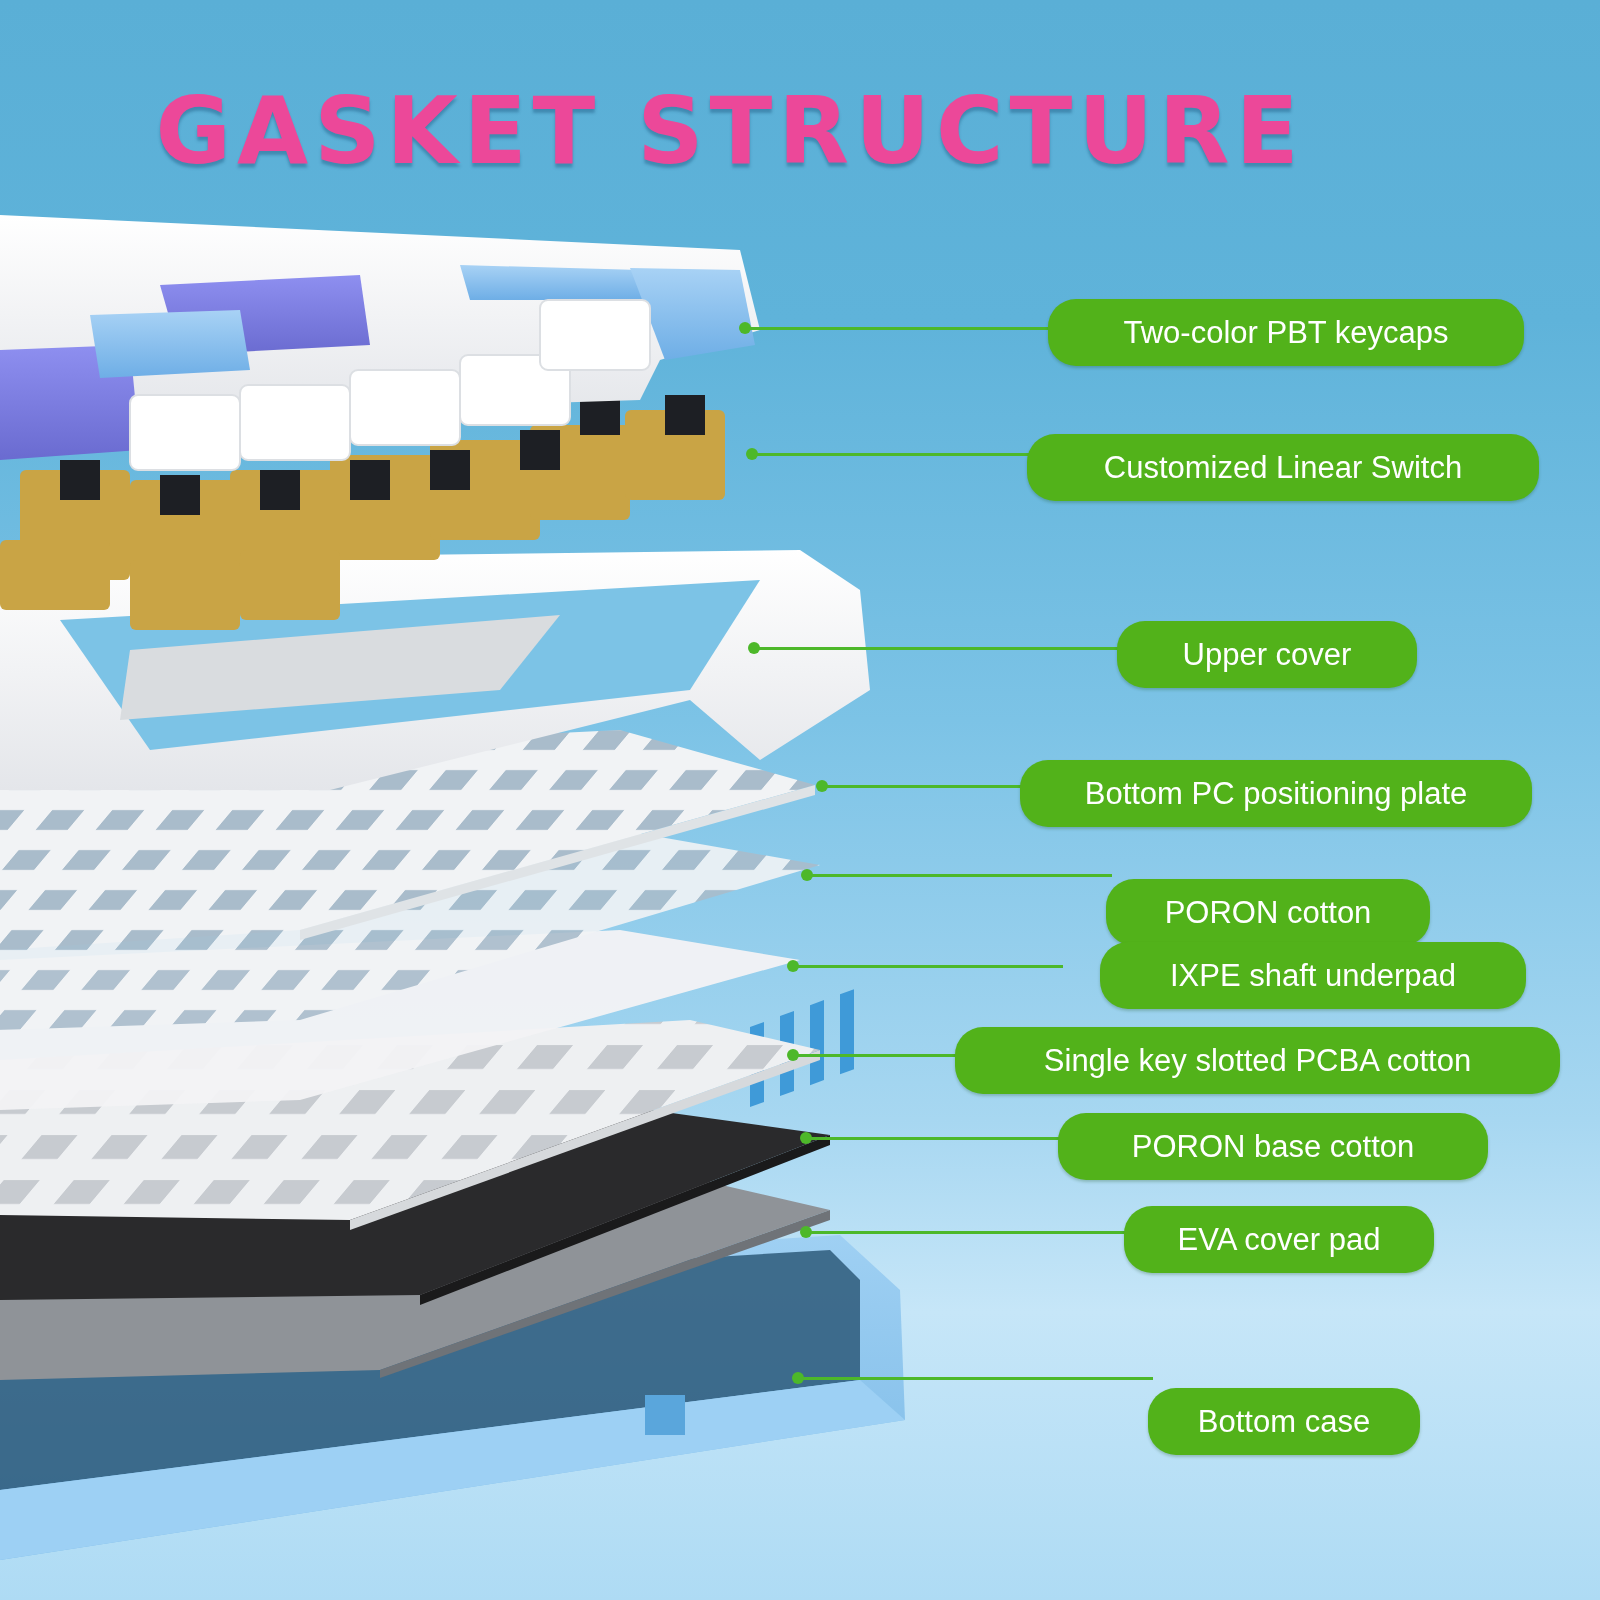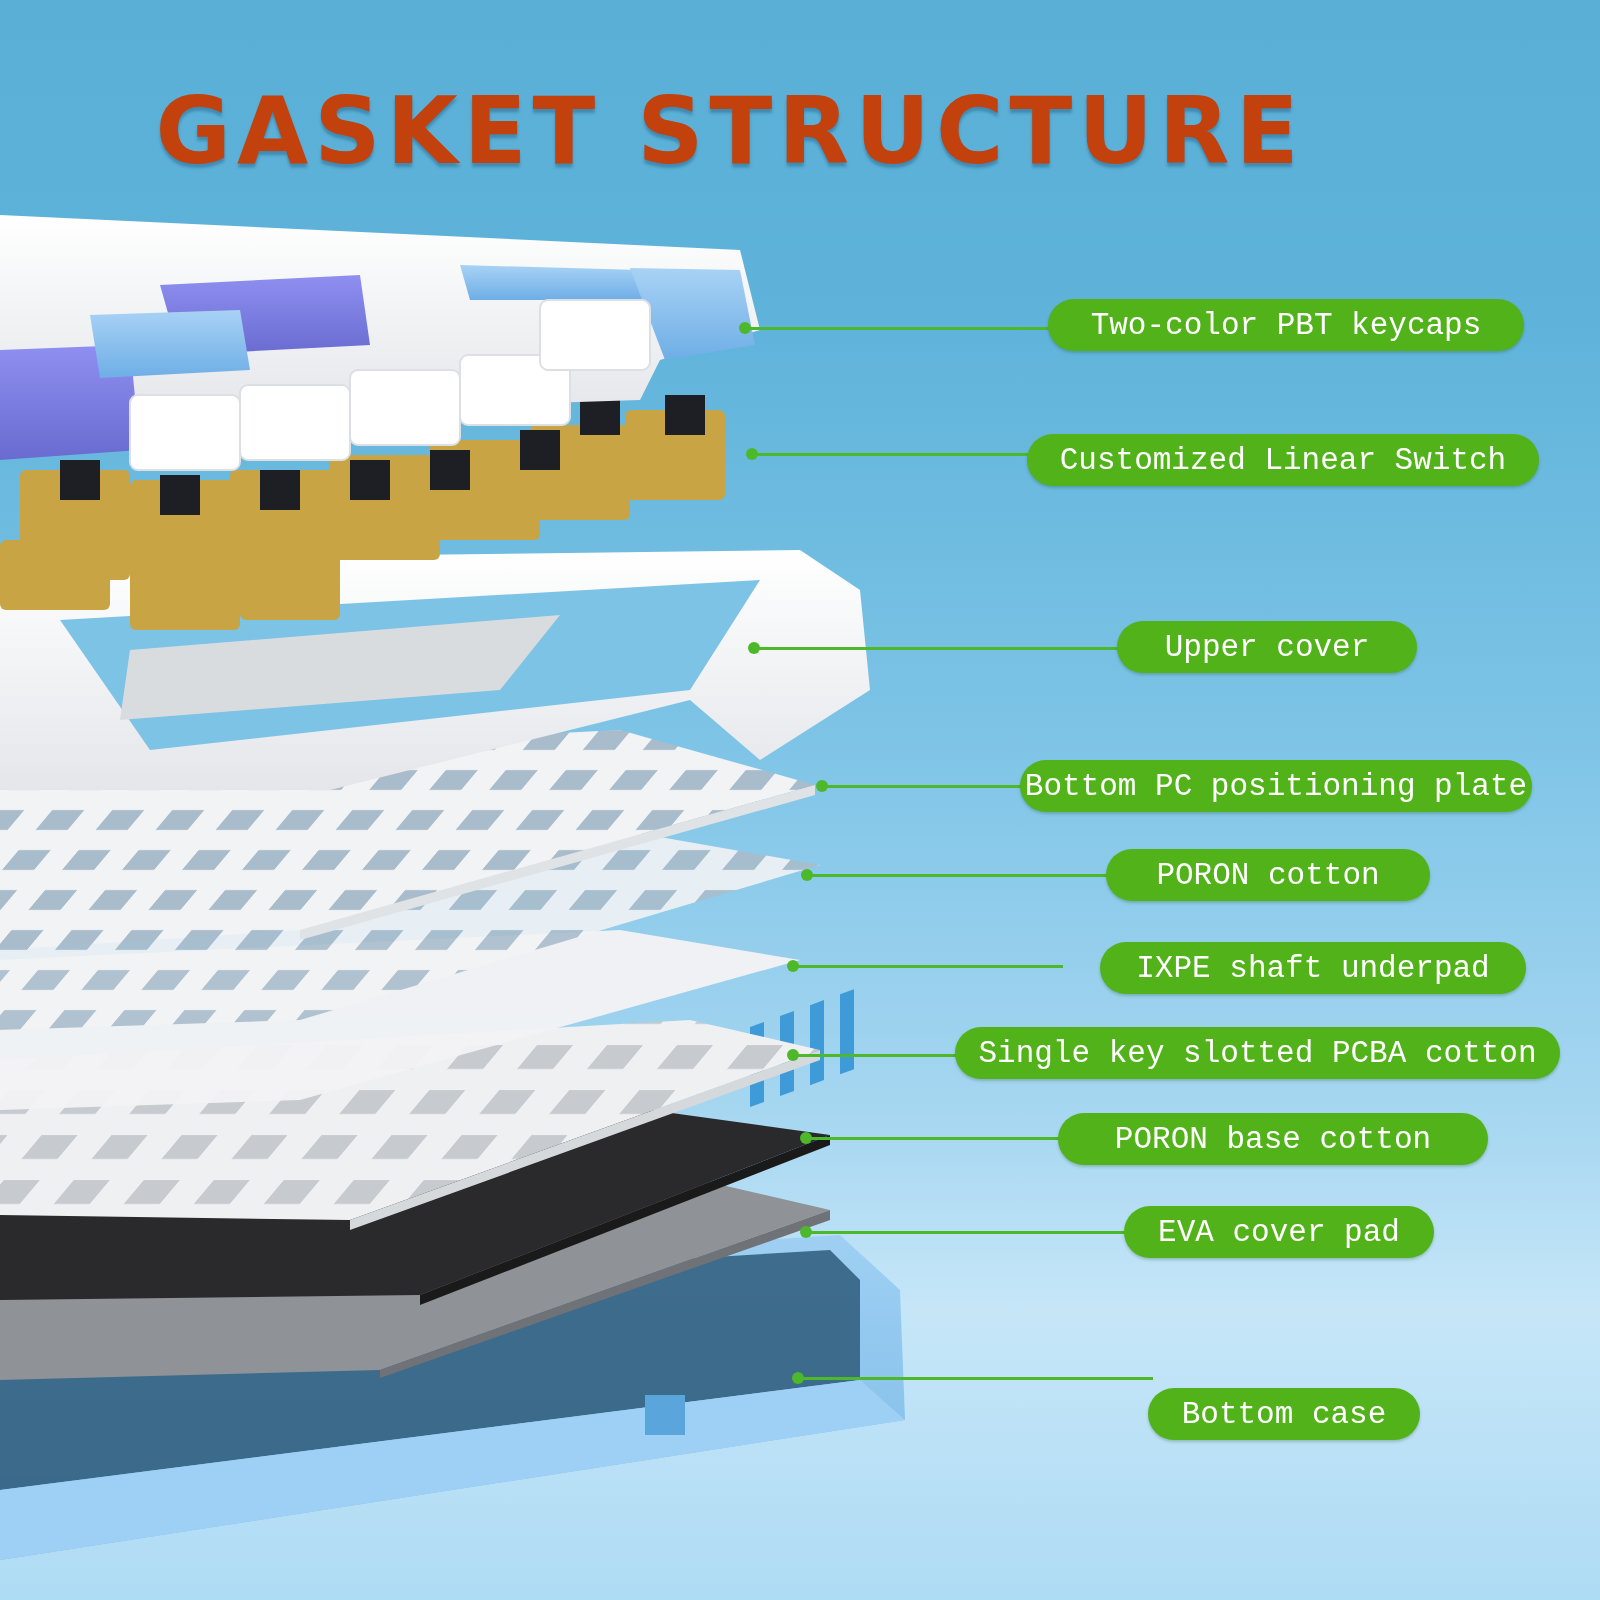--- a/index.html
+++ b/index.html
@@ -4,36 +4,36 @@
   <style>
     html, body { margin: 0; padding: 0; }
     body {
       width: 1600px; height: 1600px; overflow: hidden; position: relative;
       font-family: "DejaVu Sans", "Liberation Sans", sans-serif;
       background: linear-gradient(180deg, #5aafd6 0%, #5fb3da 20%, #7cc3e6 45%, #a7d7f1 70%, #c6e6f8 82%, #aedbf4 100%);
     }
     .title {
       position: absolute; left: 0; top: 78px; width: 1460px; text-align: center;
       font-family: "DejaVu Sans", sans-serif; font-weight: bold; font-size: 92px;
-      letter-spacing: 6px; color: #c2410c;
+      letter-spacing: 6px; color: #ec4899;
       text-shadow: 0 4px 3px rgba(30,90,130,0.45);
     }
     .title .gap { display: inline-block; width: 36px; }
 
     
     .illus { position: absolute; left: 0; top: 0; width: 1600px; height: 1600px; }
 
     
     .callout { position: absolute; left: 0; top: 0; }
     .dot { position: absolute; width: 12px; height: 12px; border-radius: 50%; background: #4db82a; }
     .line { position: absolute; height: 3px; background: #4db82a; }
     .pill {
-      position: absolute; height: 52px; border-radius: 28px;
+      position: absolute; height: 67px; border-radius: 28px;
       background: #52b21a; color: #ffffff;
-      font-family: Liberation Mono, monospace; font-size: 31px;
+      font-family: Liberation Sans, sans-serif; font-size: 31px;
       display: flex; align-items: center; justify-content: center;
       box-shadow: 0 2px 3px rgba(20,80,20,0.25);
       white-space: nowrap;
     }
   </style>
 </head>
 <body>
 
 <div class="title">
   <span>GASKET</span><span class="gap"></span><span>STRUCTURE</span>
@@ -164,21 +164,21 @@
 
 <div class="callout">
   <div class="dot" style="left:816px;top:780px;"></div>
   <div class="line" style="left:822px;top:785px;width:205px;"></div>
   <div class="pill" style="left:1020px;top:760px;width:512px;">Bottom PC positioning plate</div>
 </div>
 
 <div class="callout">
   <div class="dot" style="left:801px;top:869px;"></div>
   <div class="line" style="left:807px;top:874px;width:305px;"></div>
-  <div class="pill" style="left:1106px;top:849px;width:324px;">PORON cotton</div>
+  <div class="pill" style="left:1106px;top:879px;width:324px;">PORON cotton</div>
 </div>
 
 <div class="callout">
   <div class="dot" style="left:787px;top:960px;"></div>
   <div class="line" style="left:793px;top:965px;width:270px;"></div>
   <div class="pill" style="left:1100px;top:942px;width:426px;">IXPE shaft underpad</div>
 </div>
 
 <div class="callout">
   <div class="dot" style="left:787px;top:1049px;"></div>

